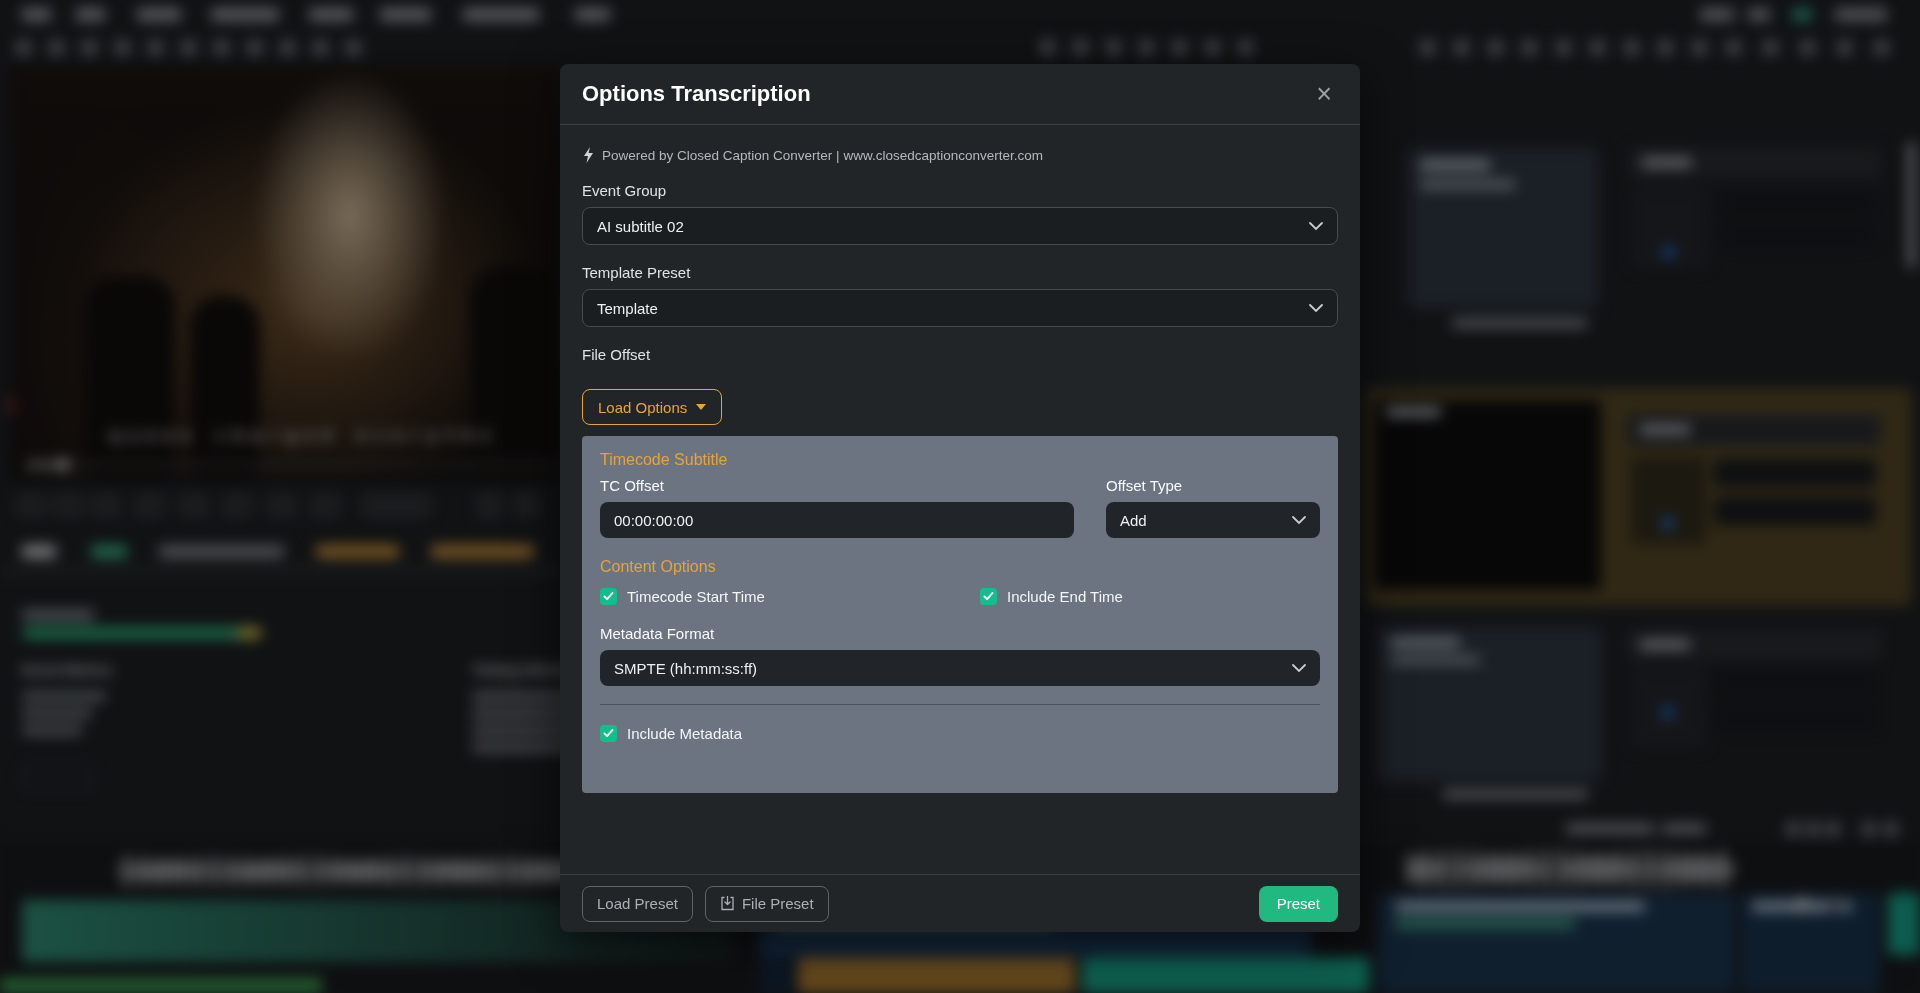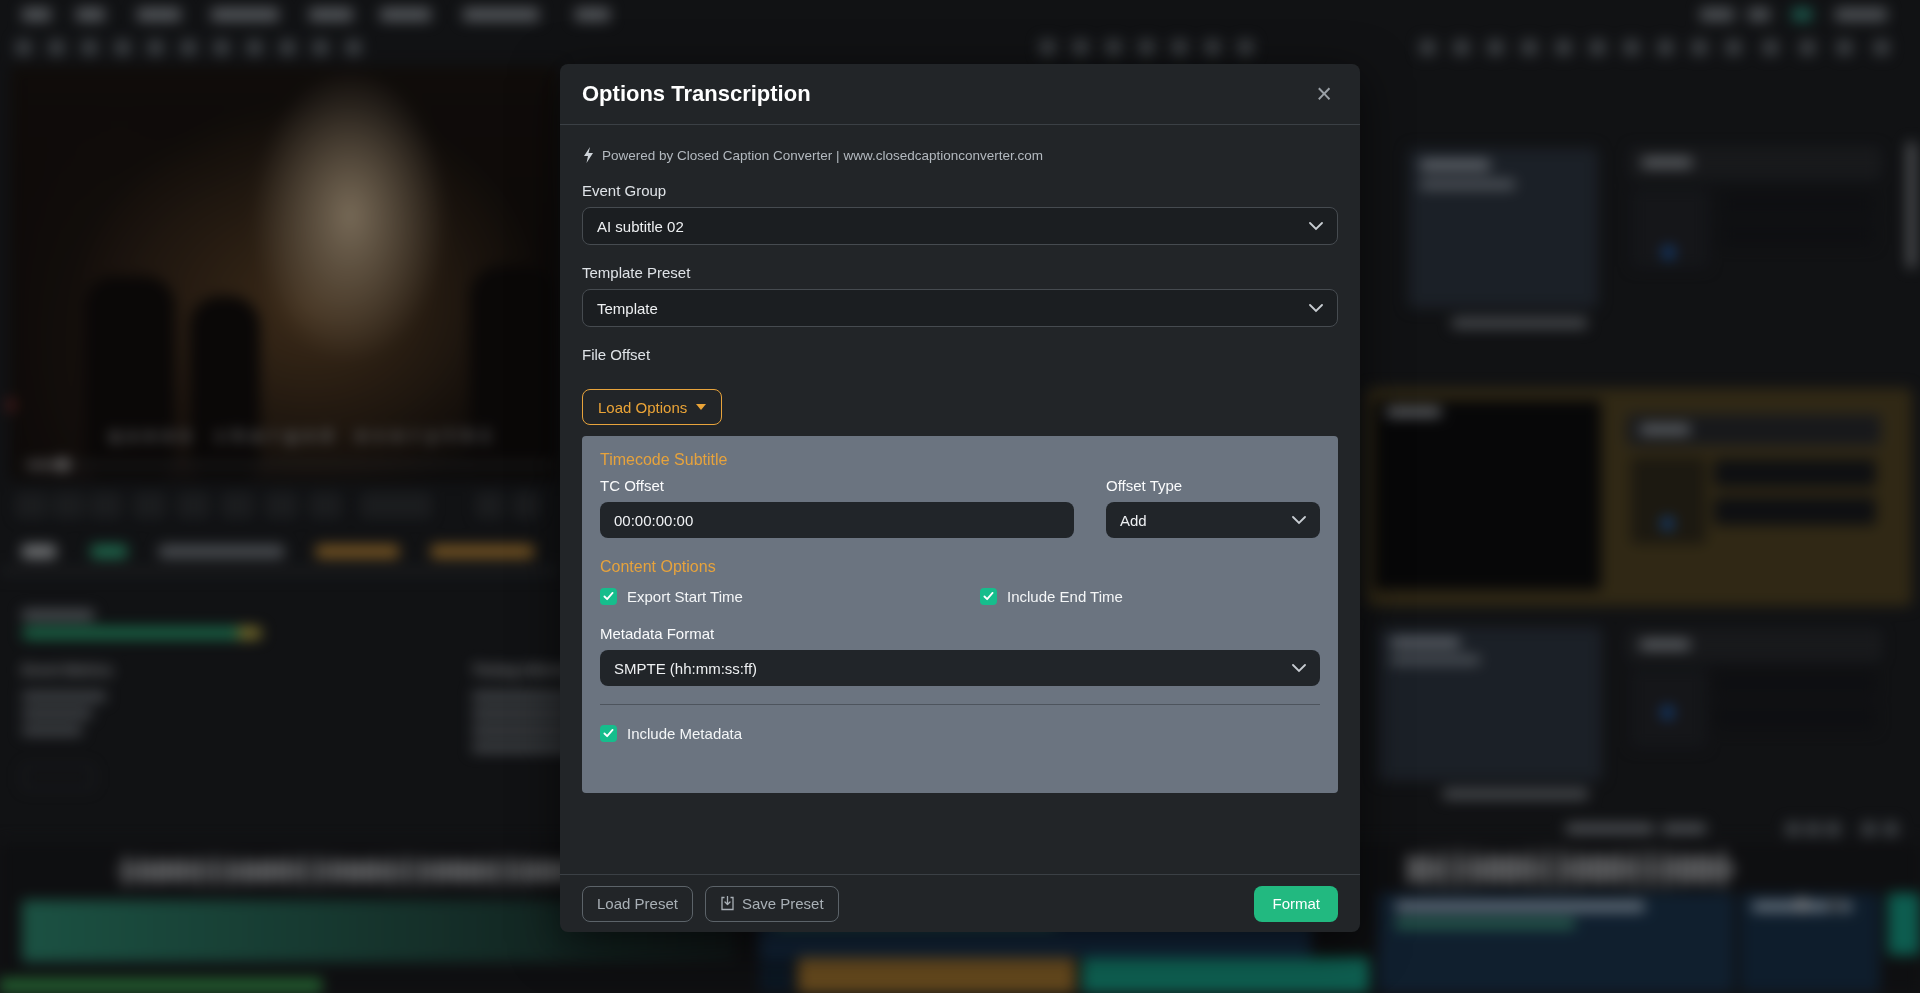--- a/index.html
+++ b/index.html
@@ -447,21 +447,21 @@
         </div>
 
         <div class="sec-title mt20">Content Options</div>
         <div class="cbrow">
           <div class="cb-item first">
             <span class="cb">
               <svg width="11" height="9" viewBox="0 0 12 10">
                   <path d="M1.5 5l3 3 6-7" stroke="#fff" stroke-width="2" fill="none" stroke-linecap="round" stroke-linejoin="round"></path>
                 </svg>
             </span>
-            <span class="cb-label">Export Start Time</span>
+            <span class="cb-label">Timecode Start Time</span>
           </div>
           <div class="cb-item">
             <span class="cb">
               <svg width="11" height="9" viewBox="0 0 12 10">
                   <path d="M1.5 5l3 3 6-7" stroke="#fff" stroke-width="2" fill="none" stroke-linecap="round" stroke-linejoin="round"></path>
                 </svg>
             </span>
             <span class="cb-label">Include End Time</span>
           </div>
         </div>
@@ -491,20 +491,20 @@
 
     <div class="m-footer">
       <button class="btn-ghost">
         <span>Load Preset</span>
       </button>
       <button class="btn-ghost">
         <svg width="15" height="15" viewBox="0 0 15 15">
           <path d="M4.5 1.5H2v12h11v-12h-2.5" stroke="#a9b0b6" stroke-width="1.3" fill="none"></path>
           <path d="M7.5 0.5v8M5 6l2.5 2.5L10 6" stroke="#a9b0b6" stroke-width="1.3" fill="none" stroke-linecap="round" stroke-linejoin="round"></path>
         </svg>
-        <span>Save Preset</span>
+        <span>File Preset</span>
       </button>
       <button class="btn-export">
-        <span>Format</span>
+        <span>Preset</span>
       </button>
     </div>
   </div>
 </div>
 
 </body></html>

